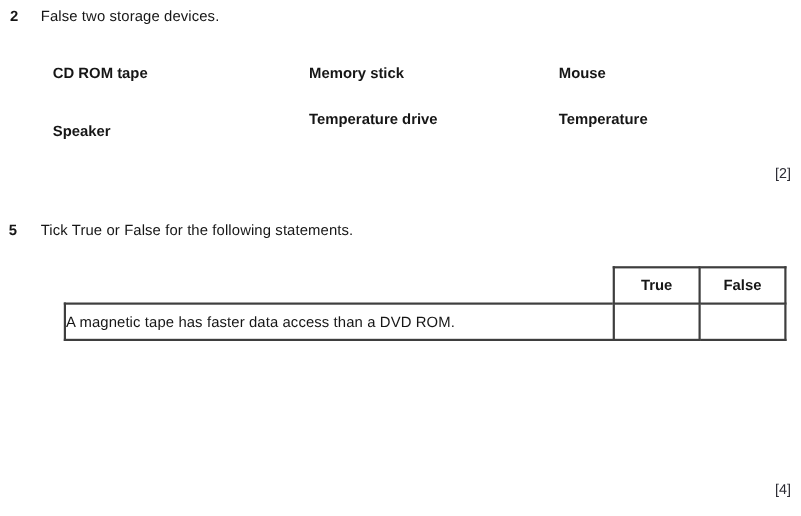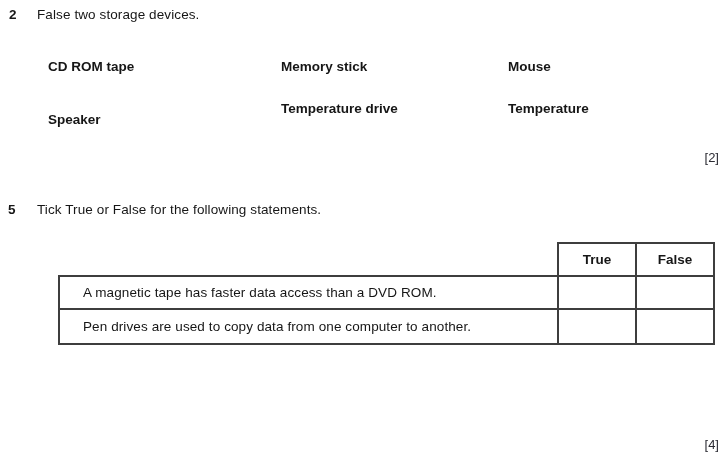--- a/index.html
+++ b/index.html
@@ -50,21 +50,21 @@
   table.tf .spacer {
     border: none;
     background: transparent;
   }
   table.tf th {
     font-weight: bold;
     text-align: center;
     height: 31px;
   }
   table.tf td.statement {
-    padding-left: 23px;
+    padding-left: 0;
     height: 31px;
     font-size: 13.5px;
     letter-spacing: 0.1px;
     border-radius: 16px;
   }
   table.tf td.answer {
     height: 31px;
   }
   table.tf tr.last td { height: 33px; }
 </style>
@@ -103,21 +103,16 @@
       <tr>
     <td class="spacer"></td>
     <th>True</th>
     <th>False</th>
   </tr>
   <tr>
     <td class="statement">A magnetic tape has faster data access than a DVD ROM.</td>
     <td class="answer"></td>
     <td class="answer"></td>
   </tr>
-  <tr class="last">
-    <td class="statement">Pen drives are used to copy data from one computer to another.</td>
-    <td class="answer"></td>
-    <td class="answer"></td>
-  </tr>
 </tbody>
   </table>
 
 <div class="abs marks" style="right:9px; top:437px;">[4]</div>
 
 </body></html>

